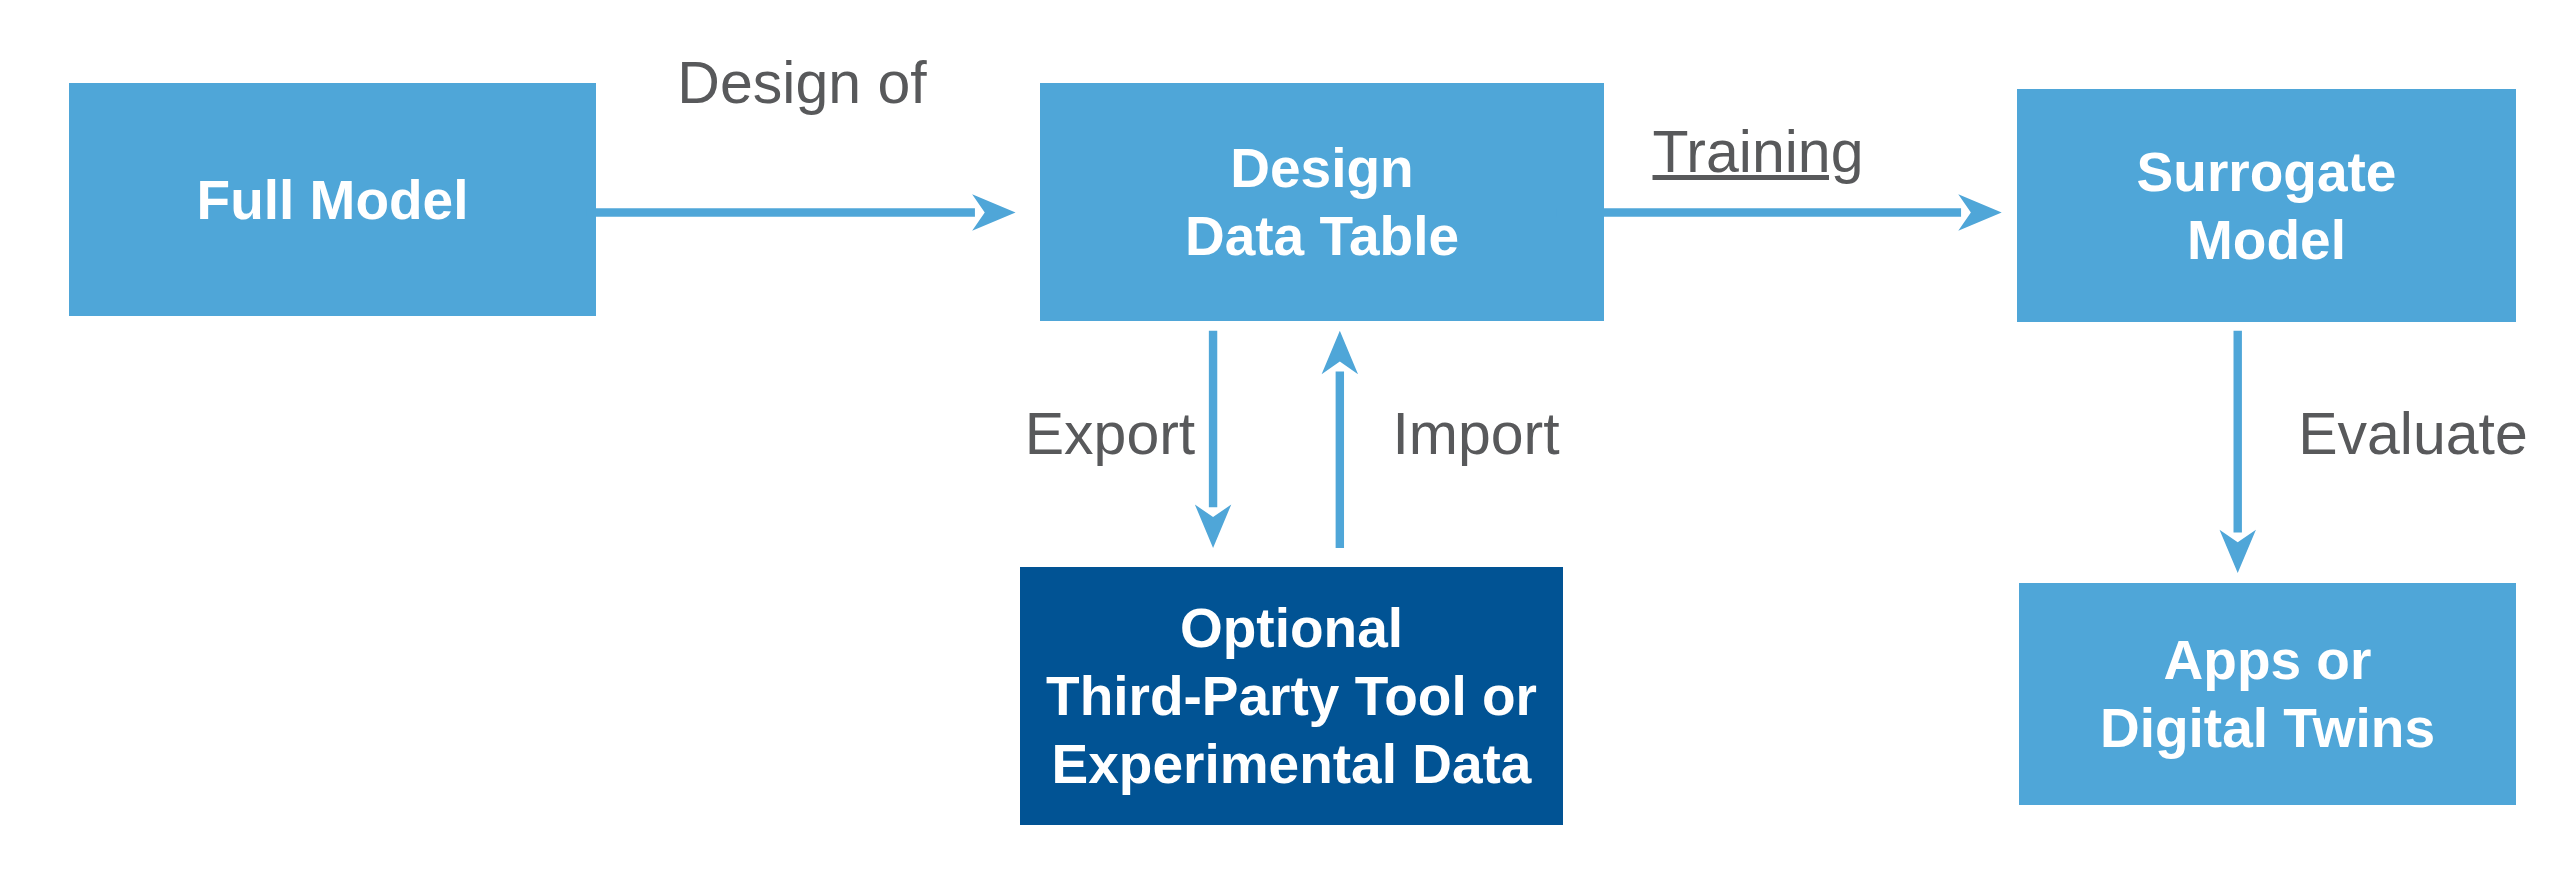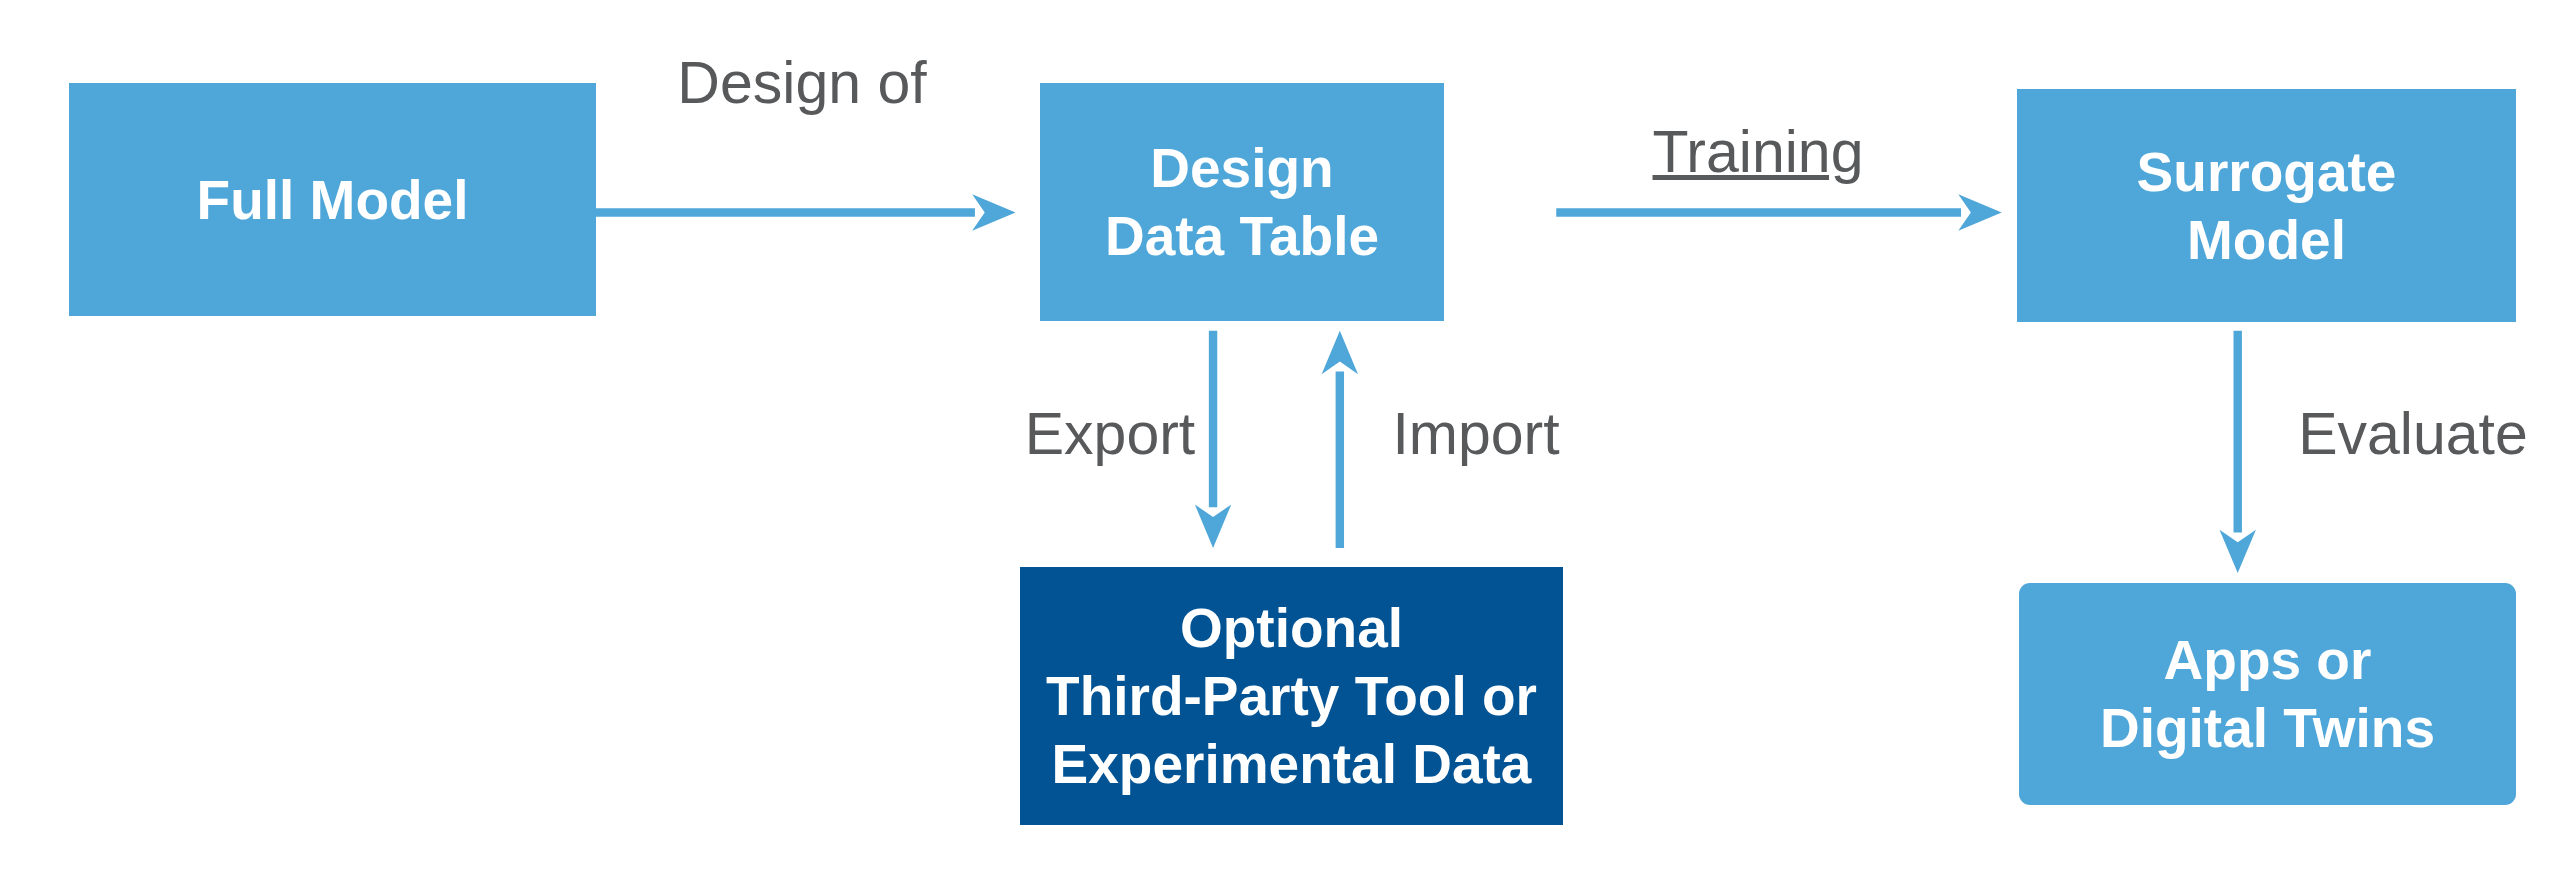--- a/index.html
+++ b/index.html
@@ -32,24 +32,24 @@
     color: var(--node-text);
     font-weight: bold;
     font-size: 55px;
     line-height: 68px;
   }
   .node.blue { background: var(--accent-blue); }
   .node.navy { background: var(--navy); }
   .node .lines span { display: block; }
 
   #node-full-model        { left: 69px;   top: 83px; width: 527px; height: 233px; }
-  #node-design-data-table { left: 1040px; top: 83px; width: 404px; height: 238px; }
+  #node-design-data-table { left: 1040px; top: 83px; width: 564px; height: 238px; }
   #node-surrogate-model   { left: 2017px; top: 89px; width: 499px; height: 233px; }
   #node-optional          { left: 1020px; top: 567px; width: 543px; height: 258px; }
-  #node-apps              { left: 2019px; top: 583px; width: 497px; height: 222px; border-radius: 11px; }
+  #node-apps              { left: 2019px; top: 583px; width: 497px; height: 222px; }
 
   .edge-label {
     position: absolute;
     transform: translateX(-50%);
     color: var(--label-gray);
     font-size: 59px;
     line-height: 67px;
     text-align: left;
     white-space: nowrap;
   }

